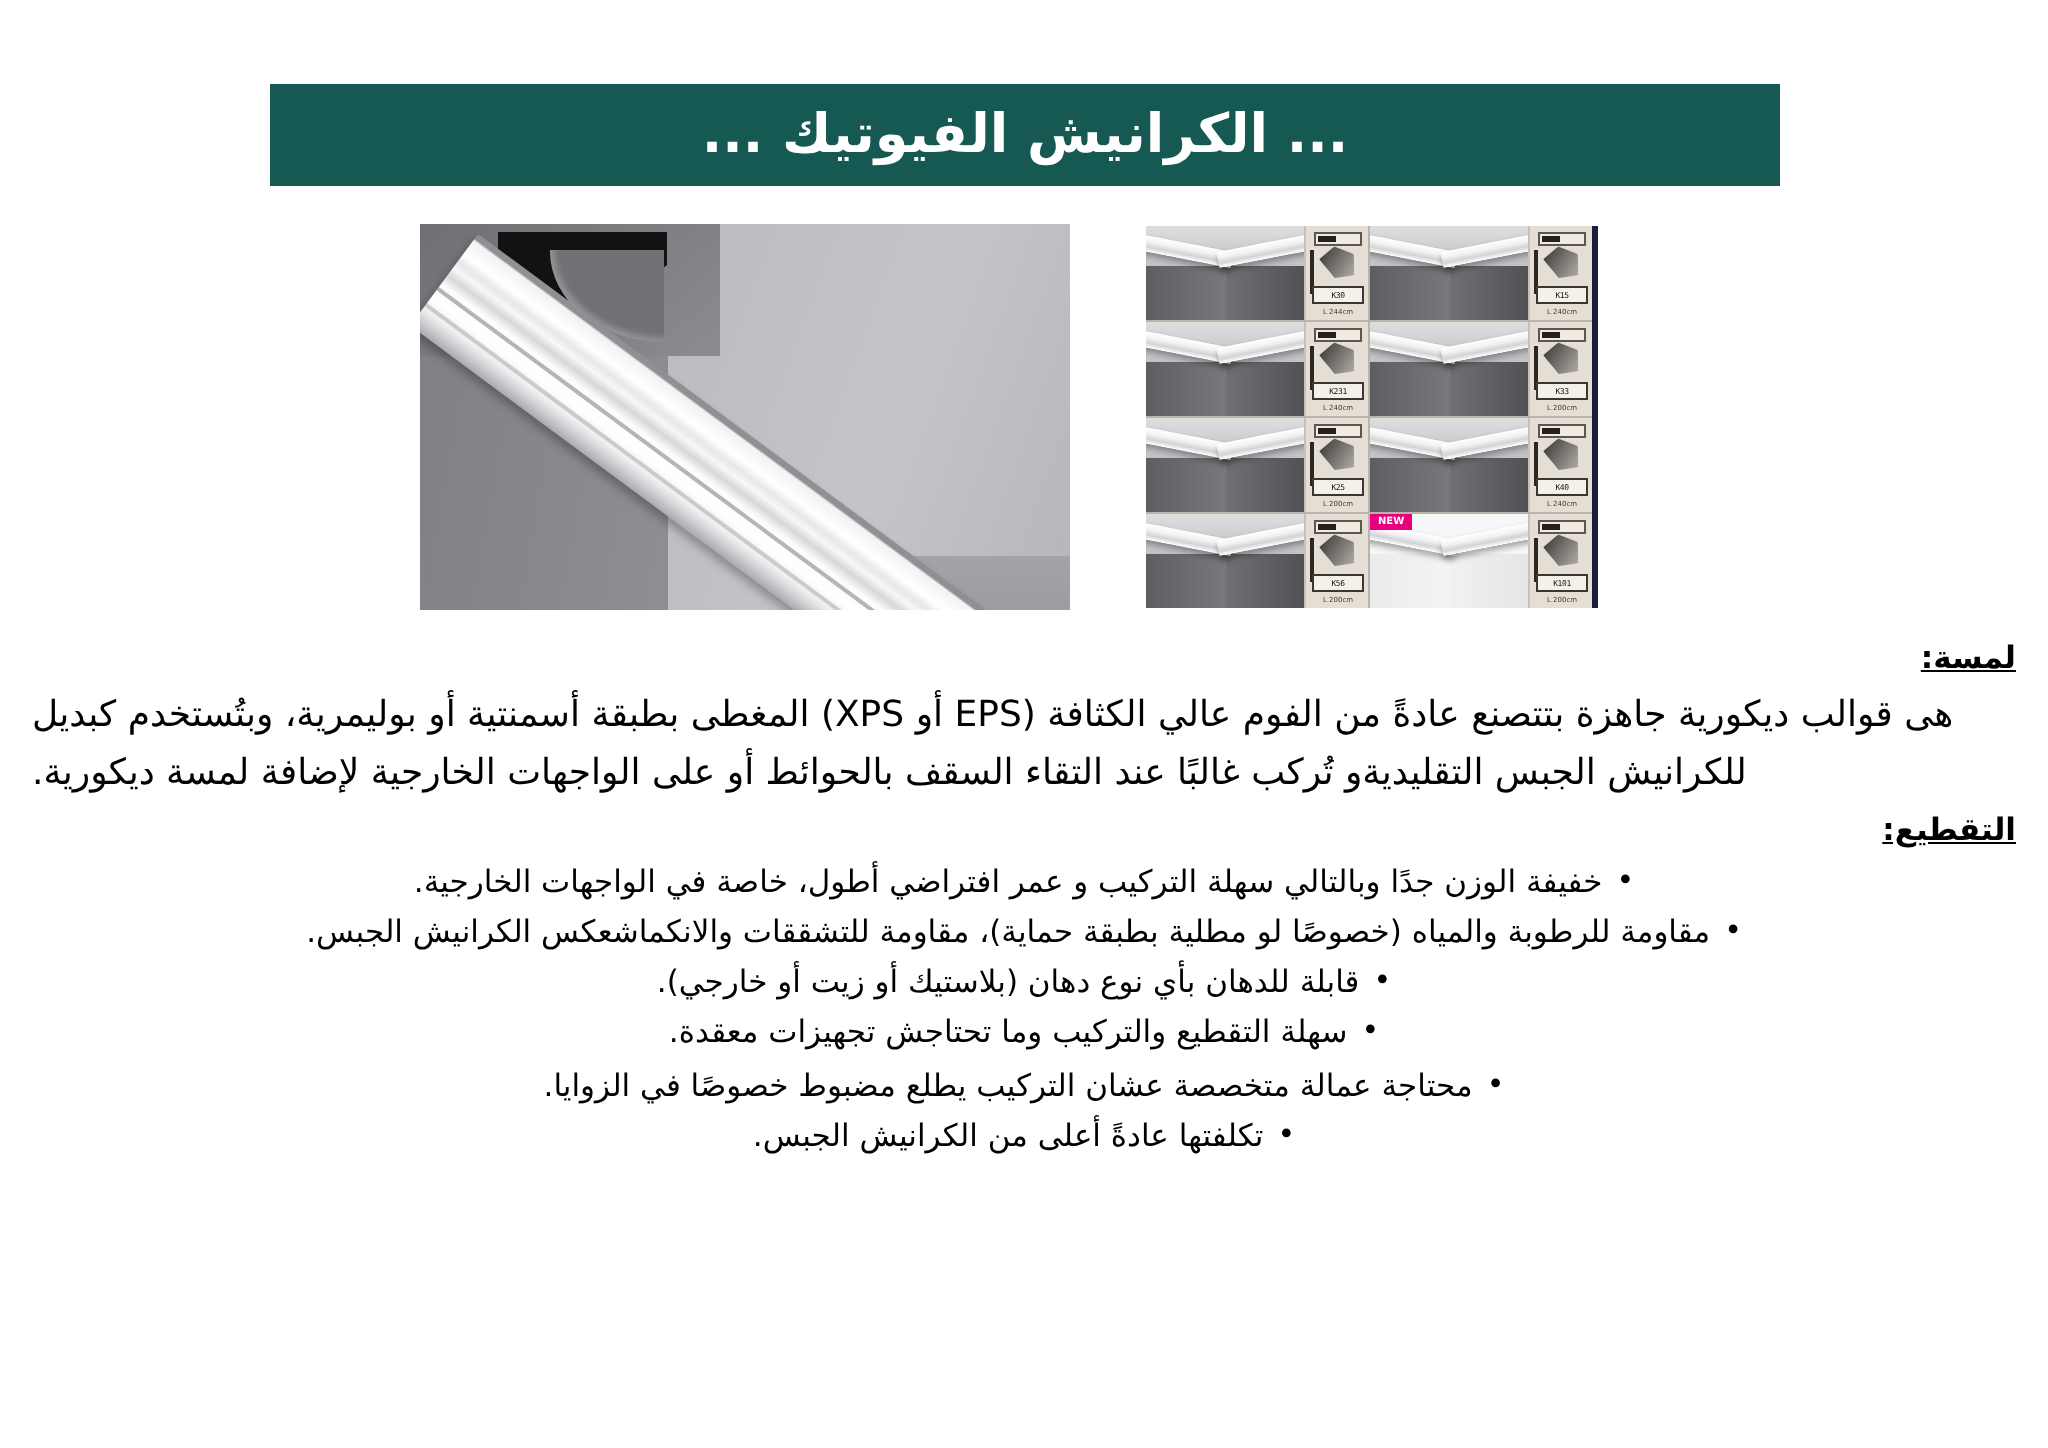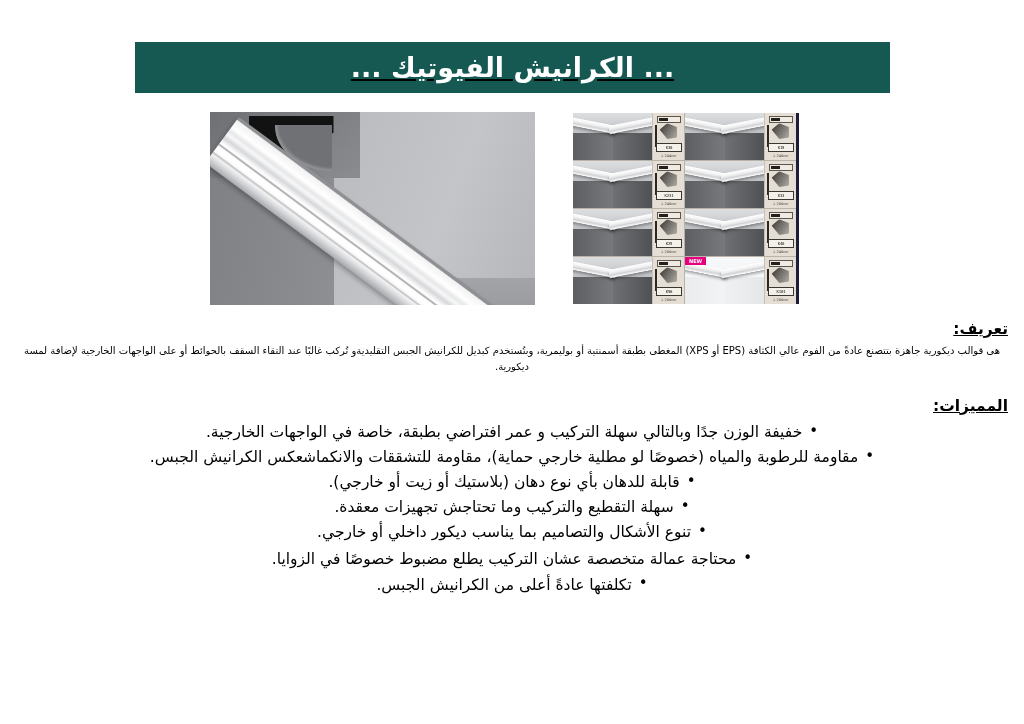--- a/index.html
+++ b/index.html
@@ -22,21 +22,20 @@
     position: absolute;
     left: 135px;
     top: 42px;
     width: 755px;
     height: 51px;
     background: #165852;
     display: flex;
     align-items: center;
     justify-content: center;
     box-sizing: border-box;
-    text-decoration: underline;
   }
   .title-text {
     color: #ffffff;
     font-size: 27px;
     font-weight: bold;
     line-height: 1;
     letter-spacing: 0px;
     direction: rtl;
     white-space: nowrap;
   }
@@ -252,24 +251,24 @@
     text-align: right;
   }
   .sec-head {
     font-size: 15.5px;
     font-weight: bold;
     text-decoration: underline;
     margin: 0 0 2px 0;
     line-height: 1.5;
   }
   .para {
-    font-size: 10px;
+    font-size: 18px;
     line-height: 1.62;
-    margin: 0 0 19px 0;
-    text-align: center;
+    margin: 0 0 2px 0;
+    text-align: left;
     direction: rtl;
   }
   ul.bullets {
     list-style: none;
     margin: 0 0 2px 0;
     padding: 0;
   }
   ul.bullets li {
     font-size: 15.5px;
     line-height: 1.62;
@@ -447,30 +446,29 @@
         <div class="cp-mL"></div>
         <div class="cp-mR"></div>
       </div>
     </div>
 
   </div>
 </div>
 
 <div class="content">
 
-  <div class="sec-head">تعريف:</div>
+  <div class="sec-head">لمسة:</div>
   <div class="para">هى قوالب ديكورية جاهزة بتتصنع عادةً من الفوم عالي الكثافة (EPS أو XPS) المغطى بطبقة أسمنتية أو بوليمرية، وبتُستخدم كبديل للكرانيش الجبس التقليديةو تُركب غالبًا عند التقاء السقف بالحوائط أو على الواجهات الخارجية لإضافة لمسة ديكورية.</div>
 
-  <div class="sec-head">المميزات:</div>
+  <div class="sec-head">التقطيع:</div>
   <ul class="bullets">
-    <li><span class="bullet-dot">•</span><span>خفيفة الوزن جدًا وبالتالي سهلة التركيب و عمر افتراضي بطبقة، خاصة في الواجهات الخارجية.</span></li>
-    <li><span class="bullet-dot">•</span><span>مقاومة للرطوبة والمياه (خصوصًا لو مطلية خارجي حماية)، مقاومة للتشققات والانكماشعكس الكرانيش الجبس.</span></li>
+    <li><span class="bullet-dot">•</span><span>خفيفة الوزن جدًا وبالتالي سهلة التركيب و عمر افتراضي أطول، خاصة في الواجهات الخارجية.</span></li>
+    <li><span class="bullet-dot">•</span><span>مقاومة للرطوبة والمياه (خصوصًا لو مطلية بطبقة حماية)، مقاومة للتشققات والانكماشعكس الكرانيش الجبس.</span></li>
     <li><span class="bullet-dot">•</span><span>قابلة للدهان بأي نوع دهان (بلاستيك أو زيت أو خارجي).</span></li>
     <li><span class="bullet-dot">•</span><span>سهلة التقطيع والتركيب وما تحتاجش تجهيزات معقدة.</span></li>
-    <li><span class="bullet-dot">•</span><span>تنوع الأشكال والتصاميم بما يناسب ديكور داخلي أو خارجي.</span></li>
   </ul>
 
   <ul class="bullets">
     <li><span class="bullet-dot">•</span><span>محتاجة عمالة متخصصة عشان التركيب يطلع مضبوط خصوصًا في الزوايا.</span></li>
     <li><span class="bullet-dot">•</span><span>تكلفتها عادةً أعلى من الكرانيش الجبس.</span></li>
   </ul>
 
 </div>
 
 </body></html>

